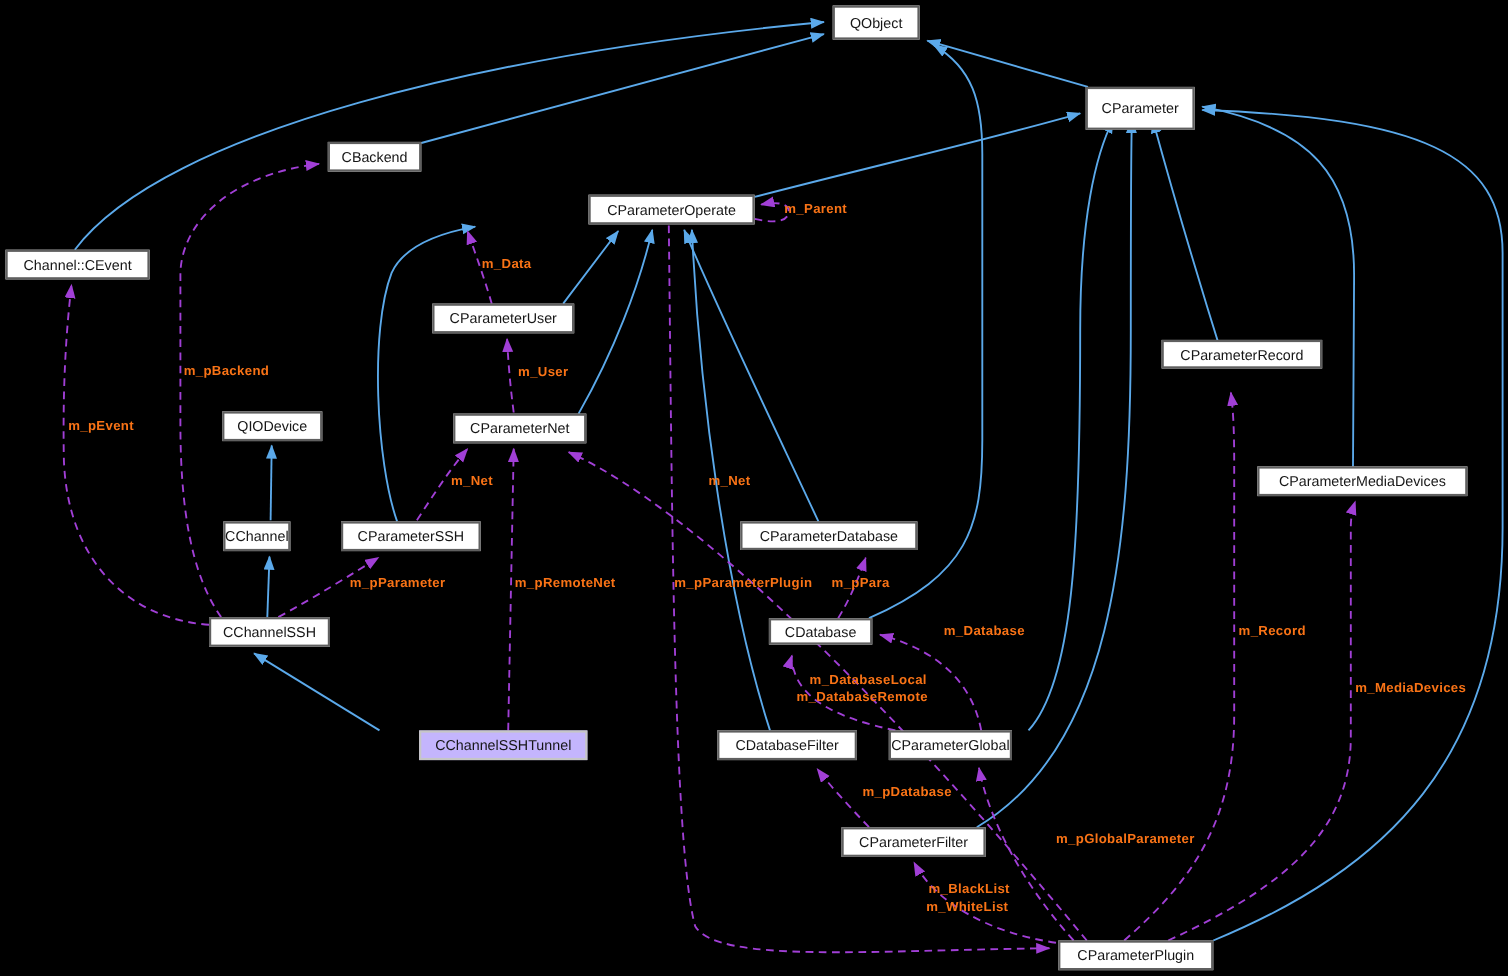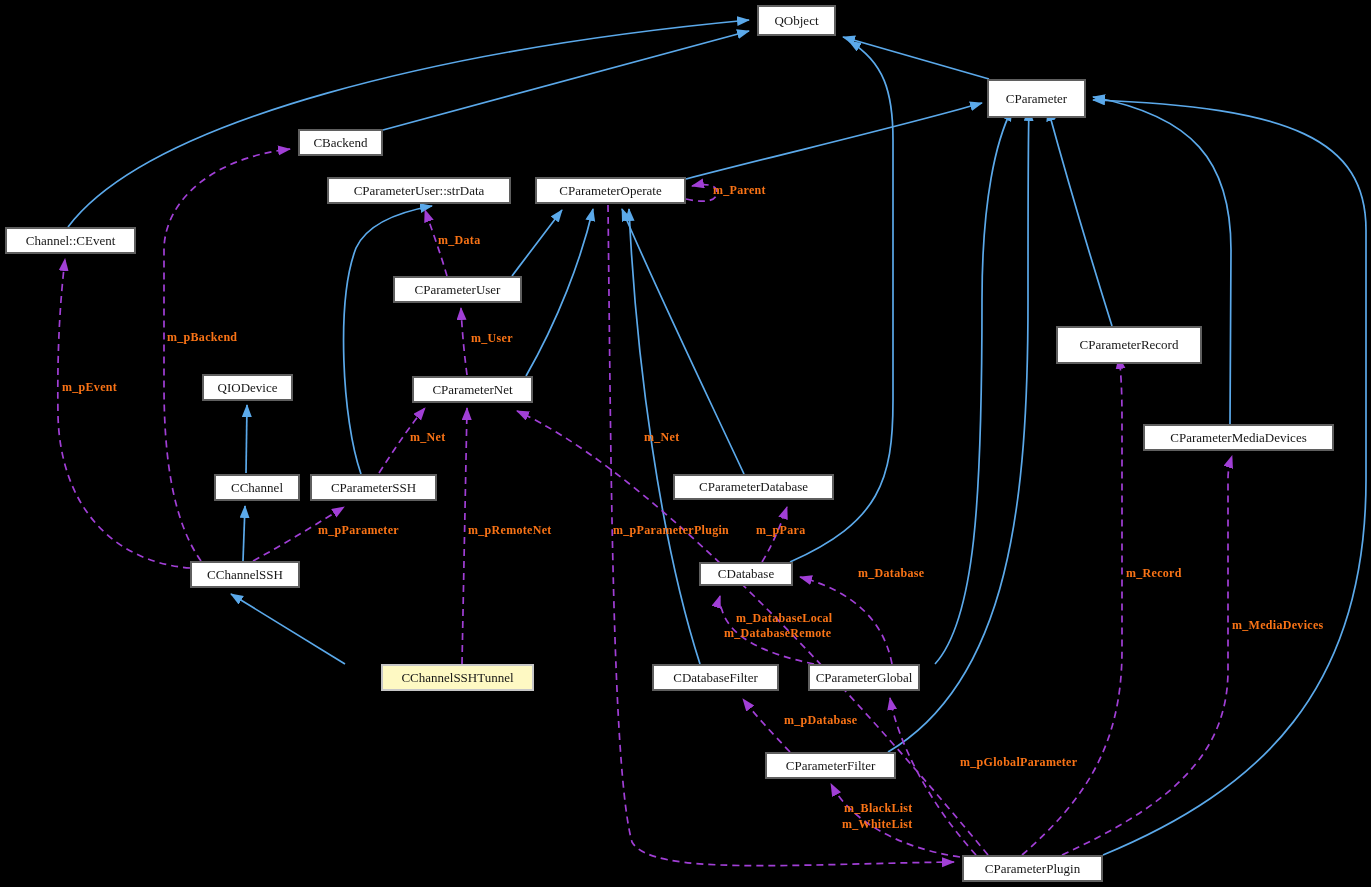--- a/index.html
+++ b/index.html
@@ -1,22 +1,22 @@
 <!DOCTYPE html>
 <html><head>
 <meta charset="utf-8">
 <style>
   html,body{margin:0;padding:0;background:#000;}
   #canvas{position:relative;width:1371px;height:887px;background:#000;overflow:hidden;
-          font-family:Liberation Serif, serif;border-radius:24px;}
+          font-family:Liberation Sans, sans-serif;border-radius:24px;}
   #edges{position:absolute;left:0;top:0;width:1371px;height:887px;}
   .node{position:absolute;box-sizing:border-box;background:#fff;border:2px solid #5f5f5f;
         color:#161616;font-size:13px;display:flex;align-items:center;justify-content:center;
         white-space:nowrap;z-index:3;}
-  .node.hl{background:#fef9c3;border-color:#c6c6c6;}
+  .node.hl{background:#c4b5fd;border-color:#c6c6c6;}
   .elabel{position:absolute;color:#f97316;font-size:12px;font-weight:bold;letter-spacing:0.3px;
           white-space:nowrap;z-index:2;}
   path.inh{stroke:#5ba9ea;stroke-width:1.7;fill:none;}
   path.col{stroke:#a13fd6;stroke-width:1.7;fill:none;stroke-dasharray:7 5;}
 </style>
 </head>
 <body>
 
 <div id="canvas">
 
@@ -65,29 +65,28 @@
     <path class="col" d="M 790,752 C 772,733 756,716 743,699" marker-end="url(#ap)"></path>
     <path class="col" d="M 1022,855 C 1085,800 1122,745 1122,650 L 1122,420 C 1122,390 1121,372 1119,357" marker-end="url(#ap)"></path>
     <path class="col" d="M 1062,855 C 1170,805 1228,755 1228,670 L 1228,480 C 1228,468 1230,462 1232,456" marker-end="url(#ap)"></path>
     <path class="col" d="M 976,855 C 928,802 898,742 890,698" marker-end="url(#ap)"></path>
     <path class="col" d="M 960,857 C 898,848 850,820 831,784" marker-end="url(#ap)"></path>
   </svg>
 
   <div class="node" style="left:757px;top:5px;width:79px;height:31px">QObject</div>
   <div class="node" style="left:987px;top:79px;width:99px;height:39px">CParameter</div>
   <div class="node" style="left:298px;top:129px;width:85px;height:27px">CBackend</div>
-  <div class="node" style="left:327px;top:177px;width:184px;height:27px">CParameterUser::strData</div>
   <div class="node" style="left:535px;top:177px;width:151px;height:27px">CParameterOperate</div>
   <div class="node" style="left:5px;top:227px;width:131px;height:27px">Channel::CEvent</div>
   <div class="node" style="left:393px;top:276px;width:129px;height:27px">CParameterUser</div>
   <div class="node" style="left:202px;top:374px;width:91px;height:27px">QIODevice</div>
   <div class="node" style="left:412px;top:376px;width:121px;height:27px">CParameterNet</div>
-  <div class="node" style="left:1056px;top:326px;width:146px;height:38px">CParameterRecord</div>
+  <div class="node" style="left:1056px;top:309px;width:146px;height:26px">CParameterRecord</div>
   <div class="node" style="left:1143px;top:424px;width:191px;height:27px">CParameterMediaDevices</div>
-  <div class="node" style="left:214px;top:474px;width:86px;height:27px">CChannel</div>
+  <div class="node" style="left:203px;top:474px;width:61px;height:27px">CChannel</div>
   <div class="node" style="left:310px;top:474px;width:127px;height:27px">CParameterSSH</div>
   <div class="node" style="left:673px;top:474px;width:161px;height:26px">CParameterDatabase</div>
   <div class="node" style="left:699px;top:562px;width:94px;height:24px">CDatabase</div>
   <div class="node" style="left:190px;top:561px;width:110px;height:27px">CChannelSSH</div>
   <div class="node hl" style="left:381px;top:664px;width:153px;height:27px">CChannelSSHTunnel</div>
   <div class="node" style="left:652px;top:664px;width:127px;height:27px">CDatabaseFilter</div>
   <div class="node" style="left:808px;top:664px;width:112px;height:27px">CParameterGlobal</div>
   <div class="node" style="left:765px;top:752px;width:131px;height:27px">CParameterFilter</div>
   <div class="node" style="left:962px;top:855px;width:141px;height:27px">CParameterPlugin</div>
 

